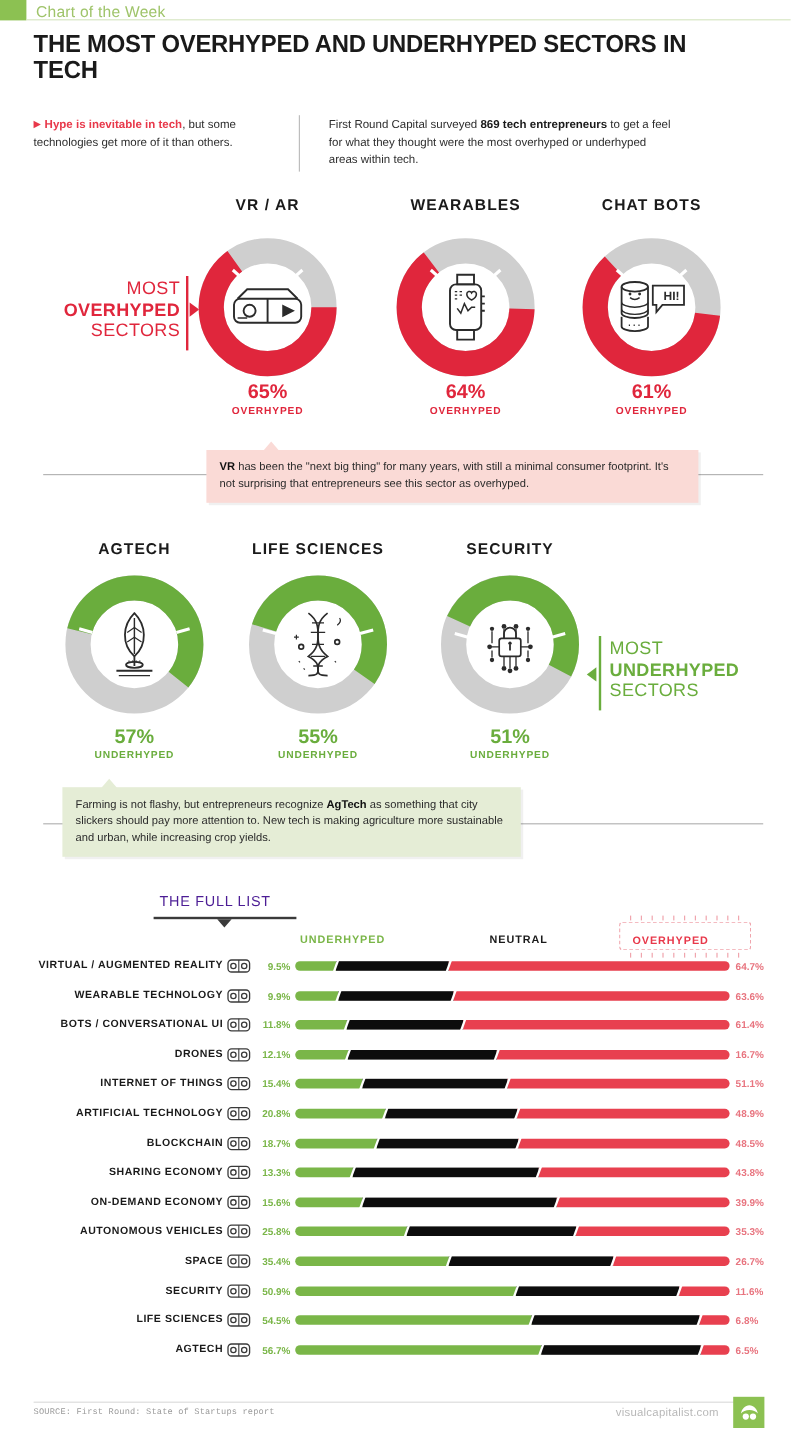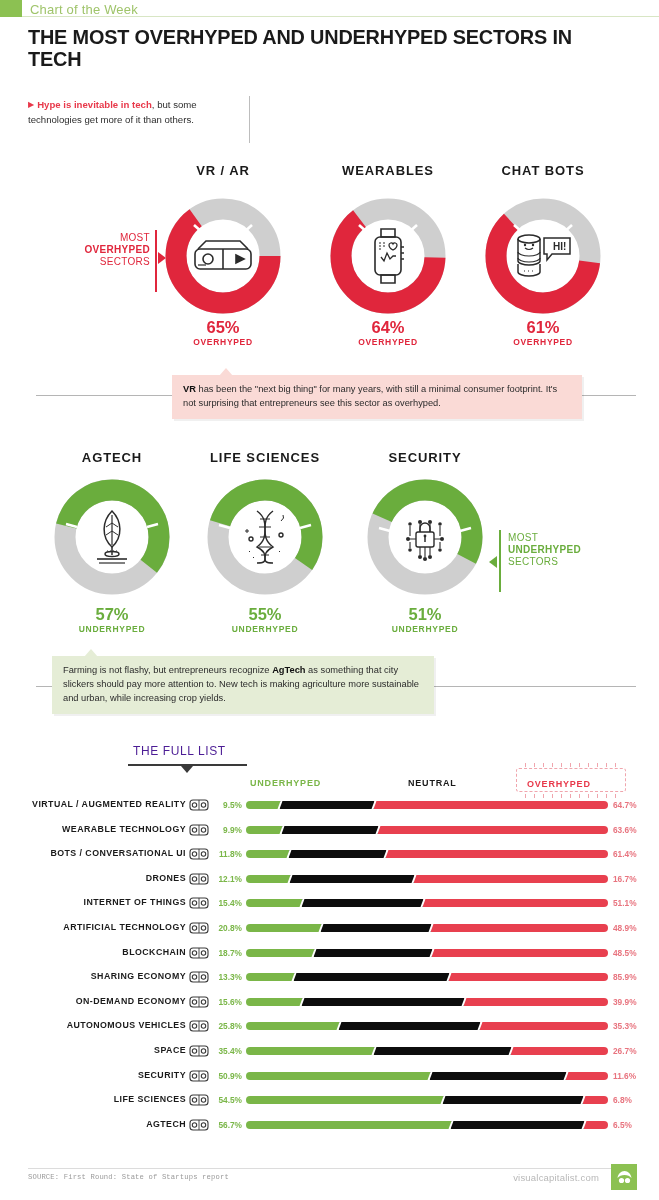--- a/index.html
+++ b/index.html
@@ -41,21 +41,21 @@
   
   .donut-title { position:absolute; font-size:13px; font-weight:bold; letter-spacing:.9px; color:#1a1a1a; text-align:center; }
   .donut-wrap { position:absolute; width:118px; height:118px; }
   .donut-icon { position:absolute; inset:0; display:flex; align-items:center; justify-content:center; }
   .pct { position:absolute; text-align:center; width:118px; font-size:16.5px; font-weight:bold; }
   .pct-lbl { position:absolute; text-align:center; width:118px; font-size:8.5px; font-weight:bold; letter-spacing:.7px; }
   .pct.red, .pct-lbl.red { color:#e0263c; }
   .pct.green, .pct-lbl.green { color:#6aad3d; }
 
   
-  .side-label { position:absolute; font-size:10px; font-weight:bold; letter-spacing:.3px; line-height:1.18; }
+  .side-label { position:absolute; font-size:15px; font-weight:bold; letter-spacing:.3px; line-height:1.18; }
   .side-label .ln-light { font-weight:normal; }
   .side-label.red { color:#e0263c; text-align:right; }
   .side-label.green { color:#6aad3d; text-align:left; }
   .side-rule { position:absolute; width:1.6px; background:currentColor; }
 
   
   .rule-h { position:absolute; height:1px; background:#b5b5b5; }
   .callout { position:absolute; font-size:9.3px; line-height:1.5; color:#2b2b2b; padding:8px 11px; }
   .callout b { font-weight:bold; color:#111; }
   .callout.pink { background:#fadad6; box-shadow:2px 2px 0 rgba(0,0,0,.06); }
@@ -108,20 +108,23 @@
     <div class="topbar-line"></div>
     <div class="topbar-label">Chart of the Week</div>
   </div>
 
   <div class="headline">THE MOST OVERHYPED AND UNDERHYPED SECTORS IN TECH</div>
 
   <div class="intro-left">
     <span class="tri">▶</span><b>Hype is inevitable in tech</b><span>, but some technologies get more of it than others.</span>
   </div>
   <div class="intro-divider"></div>
+  <div class="intro-right">
+    <span>First Round Capital surveyed </span><b>869 tech entrepreneurs</b><span> to get a feel for what they thought were the most overhyped or underhyped areas within tech.</span>
+  </div>
 
   <div class="side-label red" style="top:232px; left:20px; width:130px;">
     <div class="ln-light">MOST</div>
     <div>OVERHYPED</div>
     <div class="ln-light">SECTORS</div>
   </div>
   <div class="side-rule" style="top:230px; left:155px; height:62px; color:#e0263c;"></div>
   <div style="position:absolute; top:252px; left:158px; width:0;height:0;
               border-top:6px solid transparent;border-bottom:6px solid transparent;border-left:8px solid #e0263c;"></div>
 
@@ -509,21 +512,21 @@
           </svg>
         </div>
         <div class="row-pct-l">13.3%</div>
         <div class="bar">
           <div class="seg g" style="width: 48.146px;"></div>
           <div class="seg k" style="left: 48.146px; width: 155.298px;"></div>
           <div class="seg r" style="width: 158.556px;"></div>
           <div class="slash" style="left: 47.146px;"></div>
           <div class="slash" style="left: 202.444px;"></div>
         </div>
-        <div class="row-pct-r">85.9%</div>
+        <div class="row-pct-r">43.8%</div>
       </div>
       <div class="row" style="top: 989.8px;">
         <div class="row-label">ON-DEMAND ECONOMY</div>
         <div class="row-icon">
           <svg width="22" height="20" viewBox="0 0 22 20" fill="none" stroke="#3a3a3a" stroke-width="1.1">
             <rect x="2" y="5" width="18" height="10" rx="3"></rect>
             <path d="M11 5 v10" stroke-width=".9"></path>
             <circle cx="6.5" cy="10" r="2.2"></circle>
             <circle cx="15.5" cy="10" r="2.2"></circle>
           </svg>

